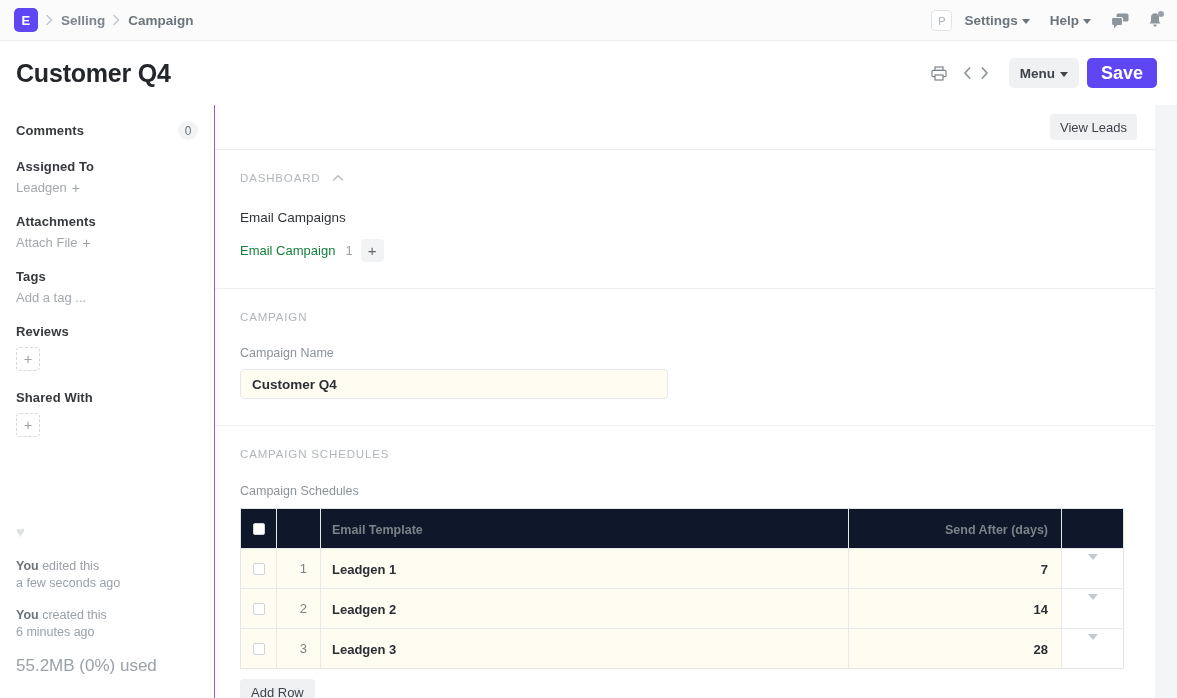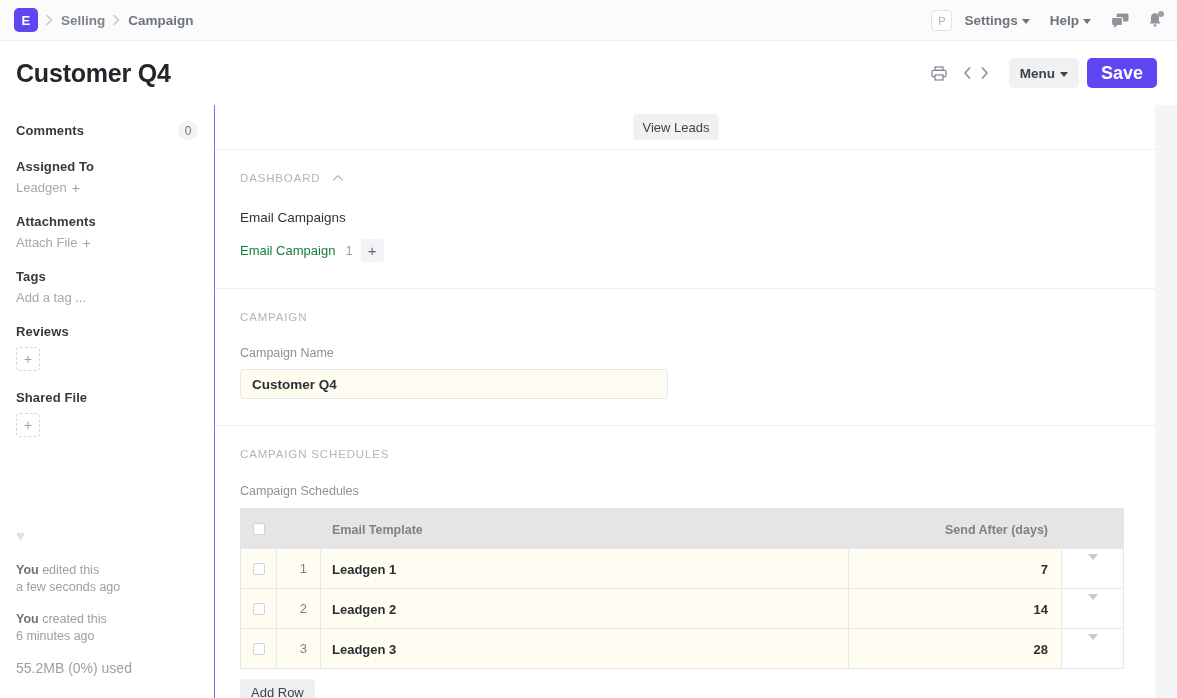--- a/index.html
+++ b/index.html
@@ -162,31 +162,31 @@
   .dash-box {
     width: 24px; height: 24px; margin-top: 8px;
     border: 1px dashed #d4d8dc; border-radius: 4px;
     color: #9aa1a8; font-size: 14px;
     display: flex; align-items: center; justify-content: center; cursor: pointer;
   }
   .sb-foot { position: absolute; left: 16px; bottom: 22px; right: 14px; }
   .heart { color: #dfe2e5; font-size: 15px; margin-bottom: 18px; }
   .sb-log { font-size: 12.5px; color: #9aa1a8; line-height: 17px; margin-bottom: 15px; }
   .sb-log b { color: #6c737a; font-weight: 700; }
-  .sb-usage { font-size: 14px; color: #9aa1a8; }
+  .sb-usage { font-size: 17px; color: #9aa1a8; }
 
   
   .main {
     flex: 1; background: #f4f5f6;
     overflow: hidden; position: relative;
   }
   .card { background: #fff; width: 940px; }
   .card-top {
     height: 45px; border-bottom: 1px solid #eceef0;
-    display: flex; align-items: center; justify-content: center;
+    display: flex; align-items: center; justify-content: flex-end;
     padding-right: 18px;
   }
   .ghost-btn {
     background: #f0f1f3; border: none; border-radius: 4px;
     height: 26px; padding: 0 10px;
     color: #3f444a; font-size: 13px;
     font-family: "Liberation Sans", sans-serif; cursor: pointer;
   }
   .section { padding: 22px 25px 26px 25px; border-bottom: 1px solid #eceef0; }
   .sec-title {
@@ -223,21 +223,21 @@
     border-collapse: collapse;
     table-layout: fixed;
   }
   .grid th, .grid td {
     border-right: 1px solid #e6e9ec;
     border-bottom: 1px solid #e6e9ec;
     height: 40px;
   }
   .grid tr:last-child td { border-bottom: none; }
   .grid th:last-child, .grid td:last-child { border-right: none; }
-  .grid thead th { background: #e5e5e5; }
+  .grid thead th { background: #0f172a; }
   .c-chk { width: 36px; text-align: center; }
   .c-idx { width: 44px; text-align: right; padding-right: 13px;
            font-size: 13px; color: #7b8289; }
   .c-tpl { padding-left: 11px; }
   .c-days { width: 213px; text-align: right; padding-right: 13px; }
   .c-menu { width: 62px; text-align: center; }
   .th-txt { font-size: 12.5px; color: #7b8289; font-weight: 700; }
   .chk {
     width: 12px; height: 12px; display: inline-block;
     border: 1px solid #ced3d8; border-radius: 2px; background: #fff;
@@ -369,21 +369,21 @@
       <div class="sb-head">Tags</div>
       <div class="sb-sub">Add a tag ...</div>
     </div>
 
     <div class="sb-block">
       <div class="sb-head">Reviews</div>
       <div class="dash-box">+</div>
     </div>
 
     <div class="sb-block">
-      <div class="sb-head">Shared File</div>
+      <div class="sb-head">Shared With</div>
       <div class="dash-box">+</div>
     </div>
 
     <div class="sb-foot">
       <div class="heart">♥</div>
       <div class="sb-log">
         <b>You</b><span> edited this</span><br>
         <span>a few seconds ago</span>
       </div>
       <div class="sb-log">

